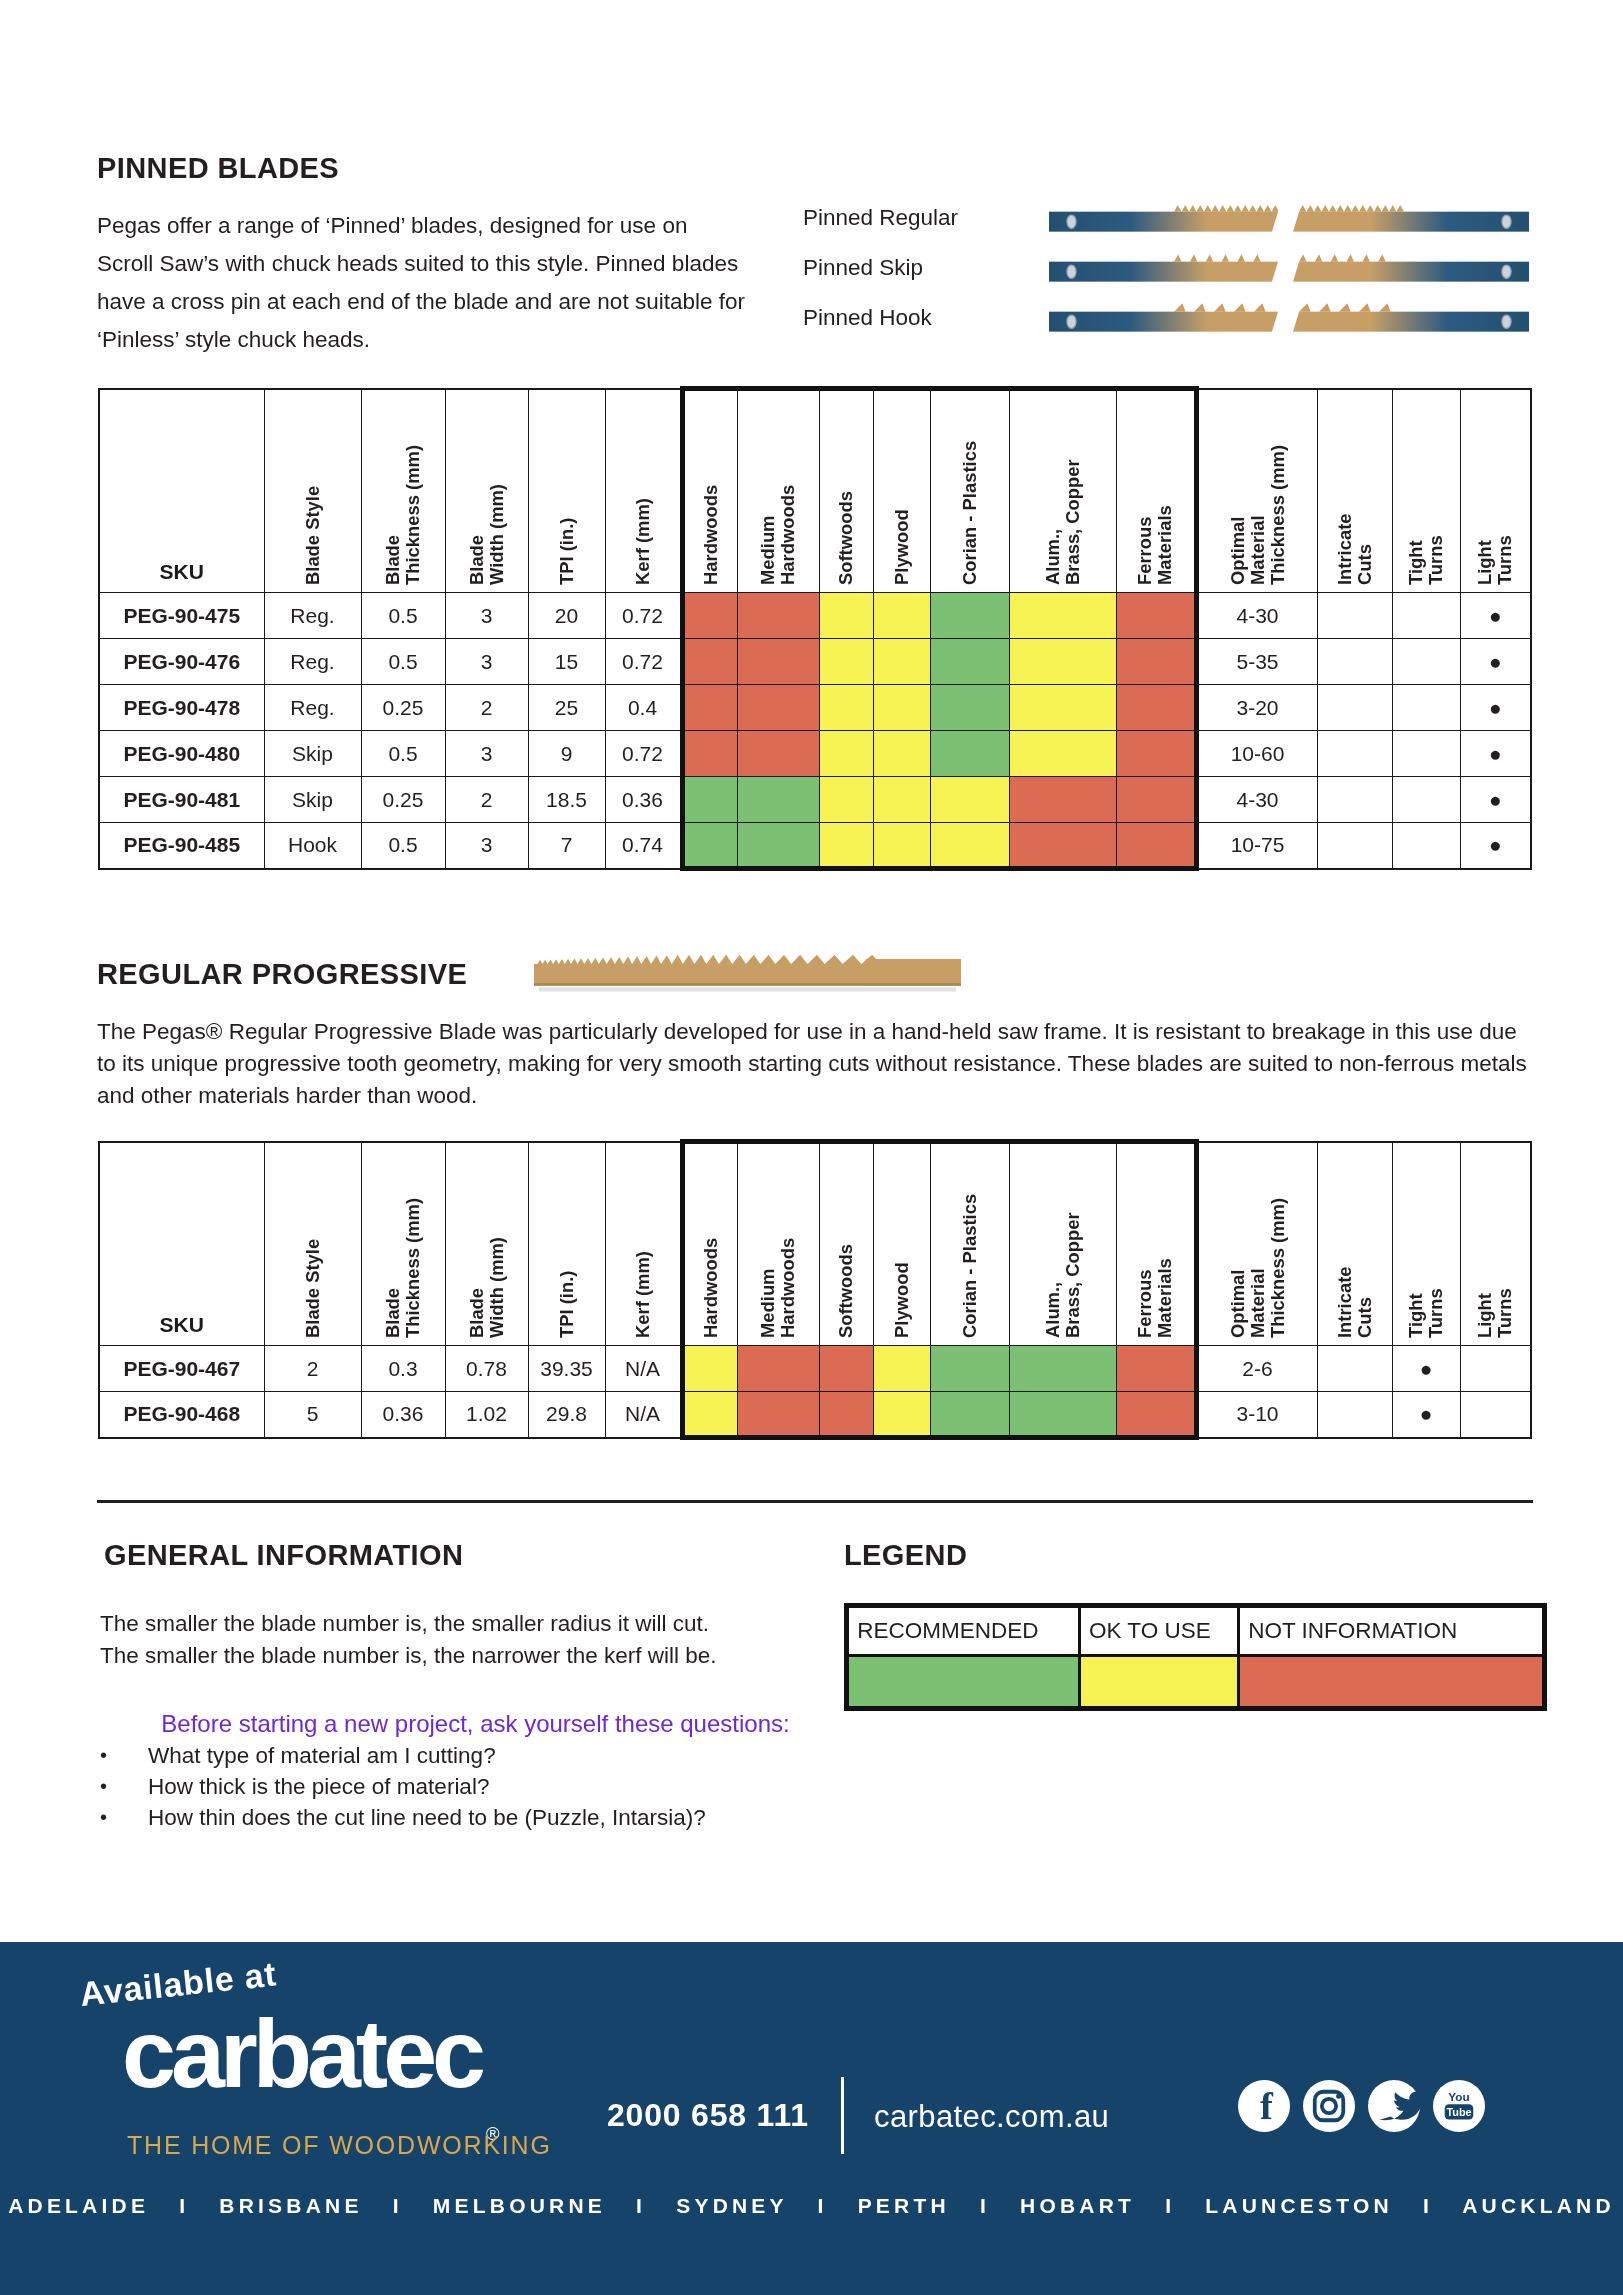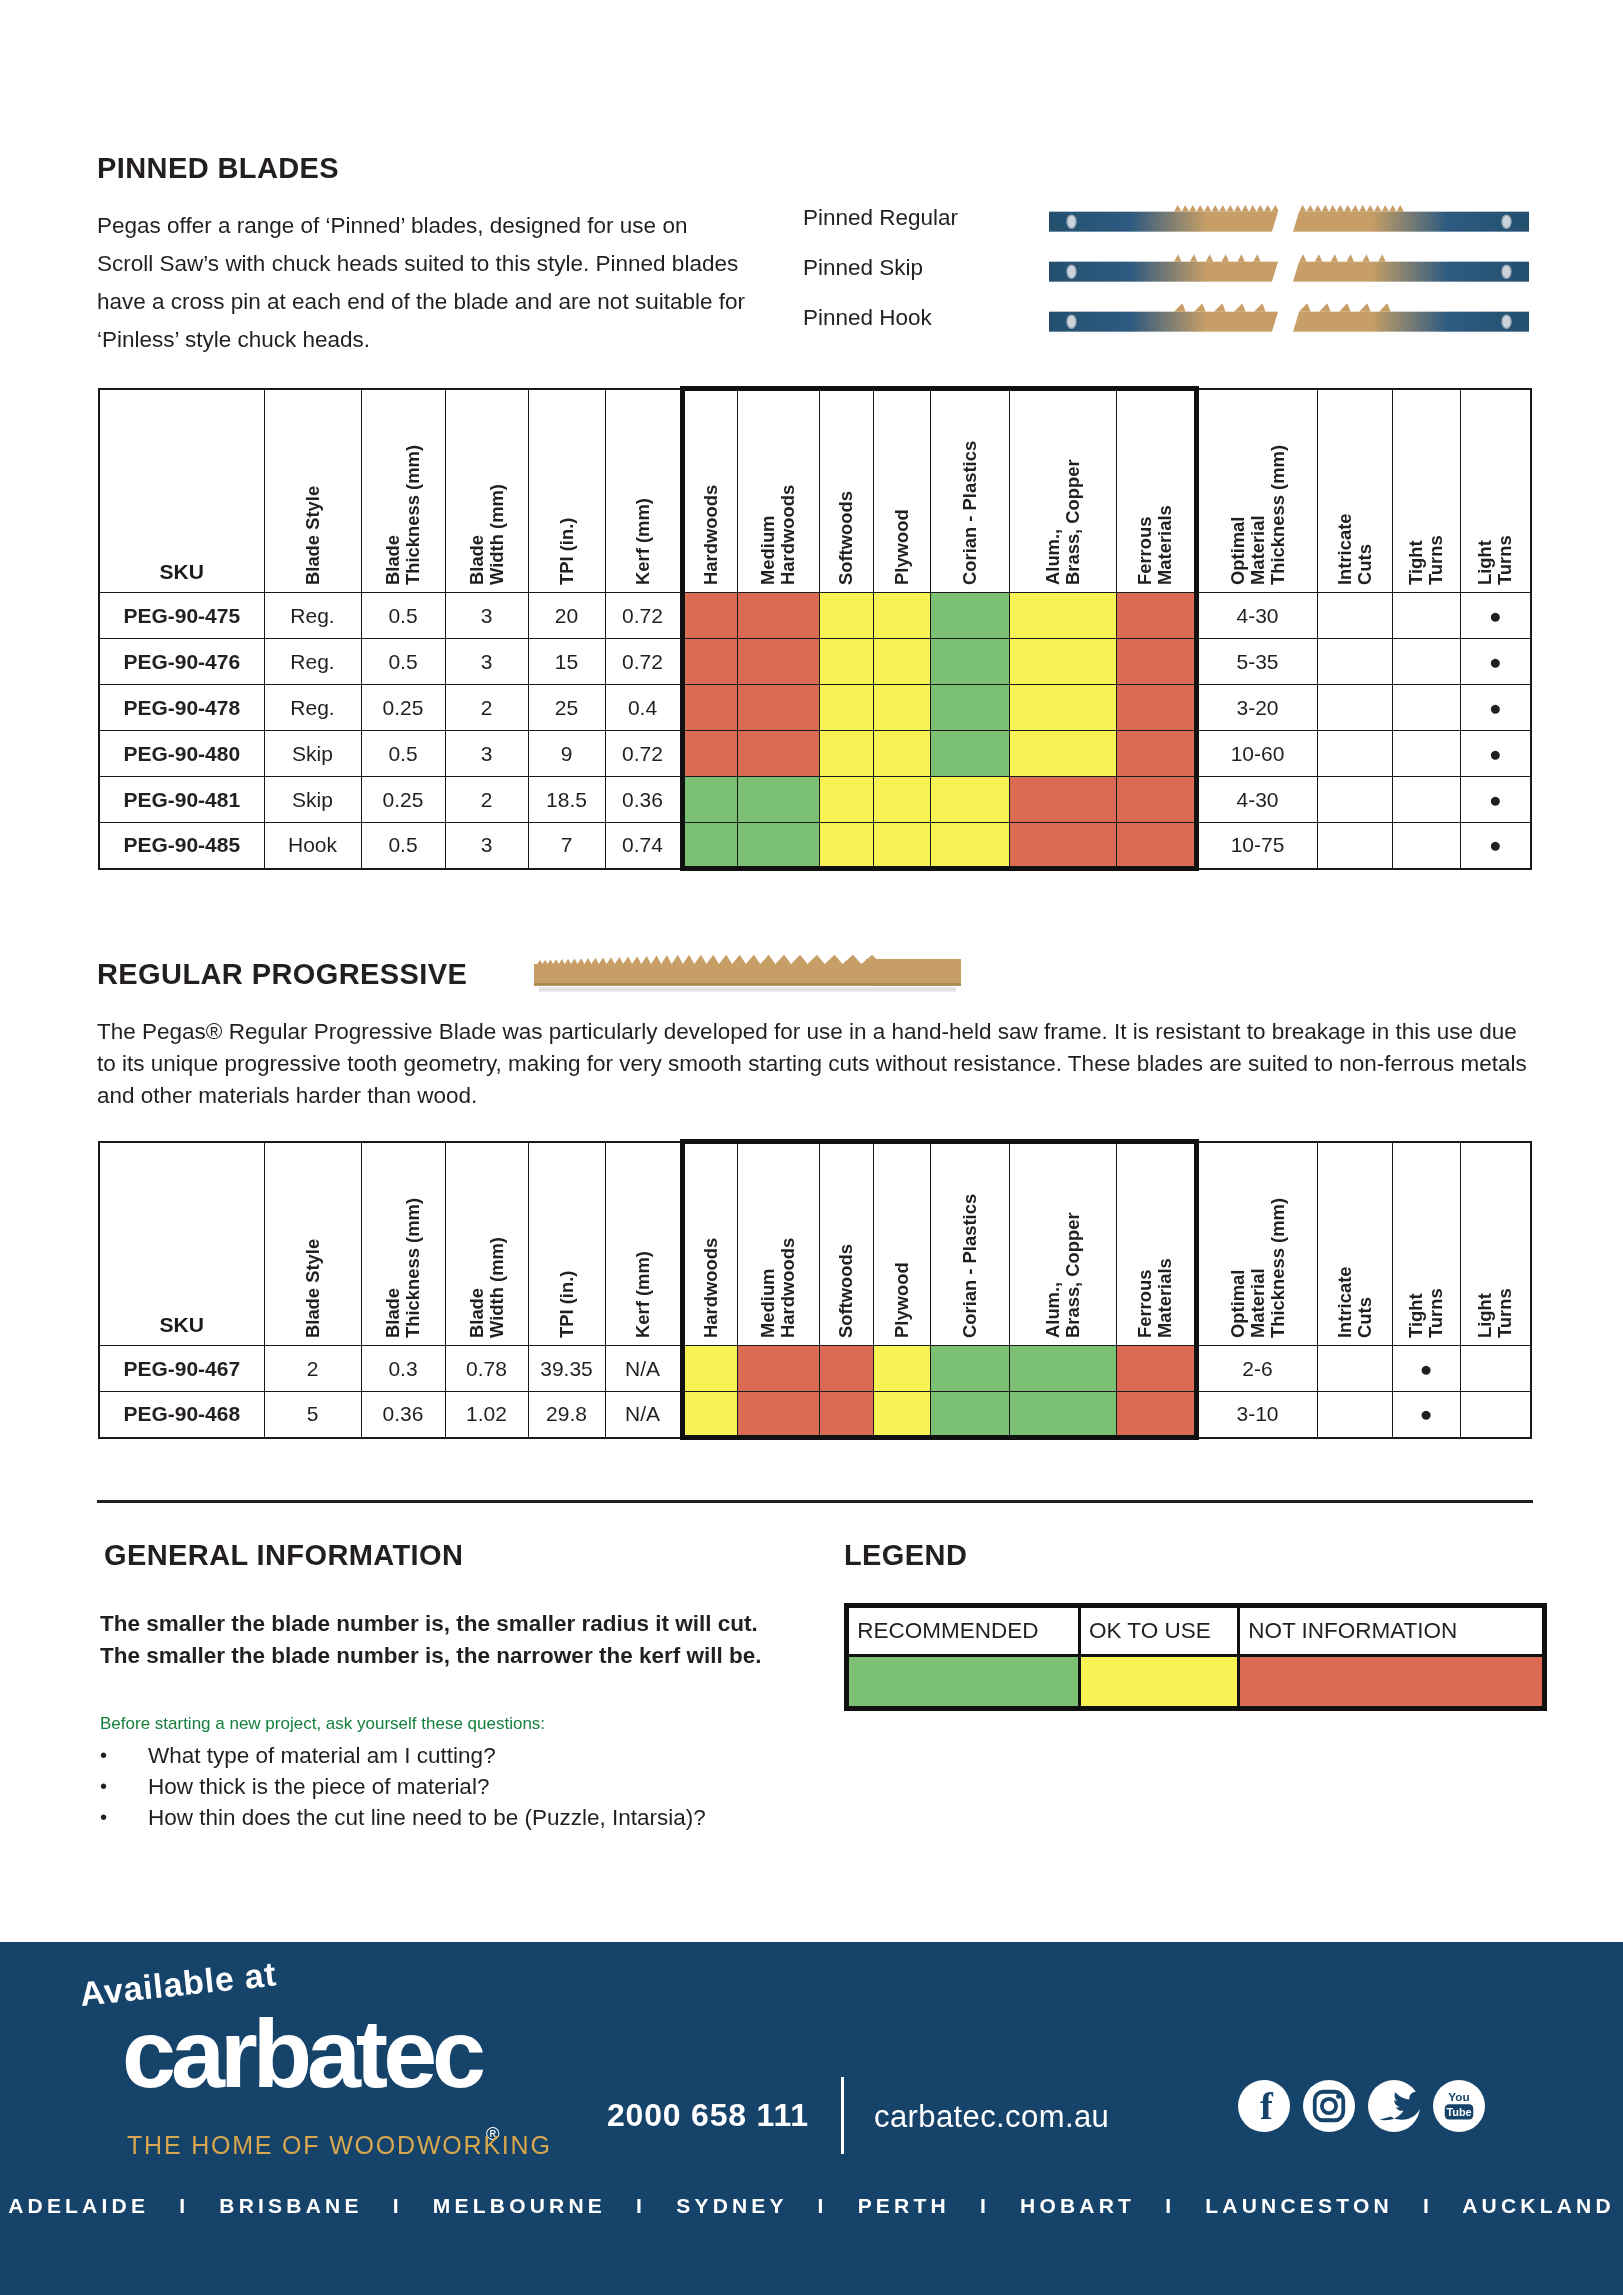--- a/index.html
+++ b/index.html
@@ -45,22 +45,22 @@
   #pinned-table      { position:absolute; left:98px; top:386px; width:1433px; }
   #progressive-table { position:absolute; left:98px; top:1139px; width:1433px; }
 
   #progressive-title { position:absolute; left:97px; top:958px; }
   #progressive-blade { position:absolute; left:534px; top:948px; }
   #progressive-para  { position:absolute; left:97px; top:1016px; width:1438px; line-height:32px; }
 
   
   #divider { position:absolute; left:97px; top:1500px; width:1436px; height:3.3px; background:#231f20; }
   #general-title { position:absolute; left:104px; top:1539px; }
-  #general-lines { position:absolute; left:100px; top:1608px; width:717px; font-size:22.5px; line-height:32px; color:#231f20;font-weight:bold;}
-  #general-q     { position:absolute; left:100px; top:1708px; width:751px; font-size:17px; line-height:31px; color:#15803d;}
+  #general-lines { position:absolute; left:100px; top:1608px; width:717px; font-size:22.5px; line-height:32px; color:#231f20;}
+  #general-q     { position:absolute; left:100px; top:1708px; width:751px; font-size:24px; line-height:31px; color:#6d28d9;text-align:center;}
   #general-bullets { position:absolute; left:100px; top:1740px; width:751px; list-style:none; }
   #general-bullets li { font-size:22.5px; line-height:31px; color:#231f20; display:flex; }
   #general-bullets li .bullet { width:48px; font-size:20px; }
   #legend-title { position:absolute; left:844px; top:1539px; }
   table.legend { position:absolute; left:844px; top:1603px; width:703px; border-collapse:collapse; }
   table.legend, table.legend td { border:3.3px solid #111; }
   table.legend { border-width:5px; }
   table.legend td { text-align:left; padding-left:8.3px; font-size:22.5px; color:#231f20; height:50px; background:#fff;}
   table.legend tr.colors td { height:53px; }
 

